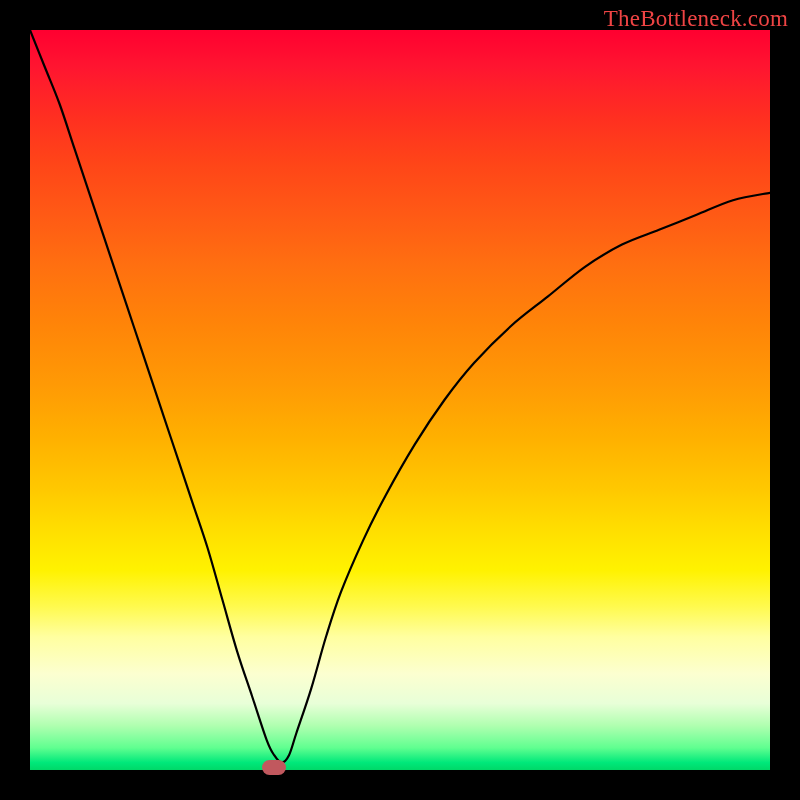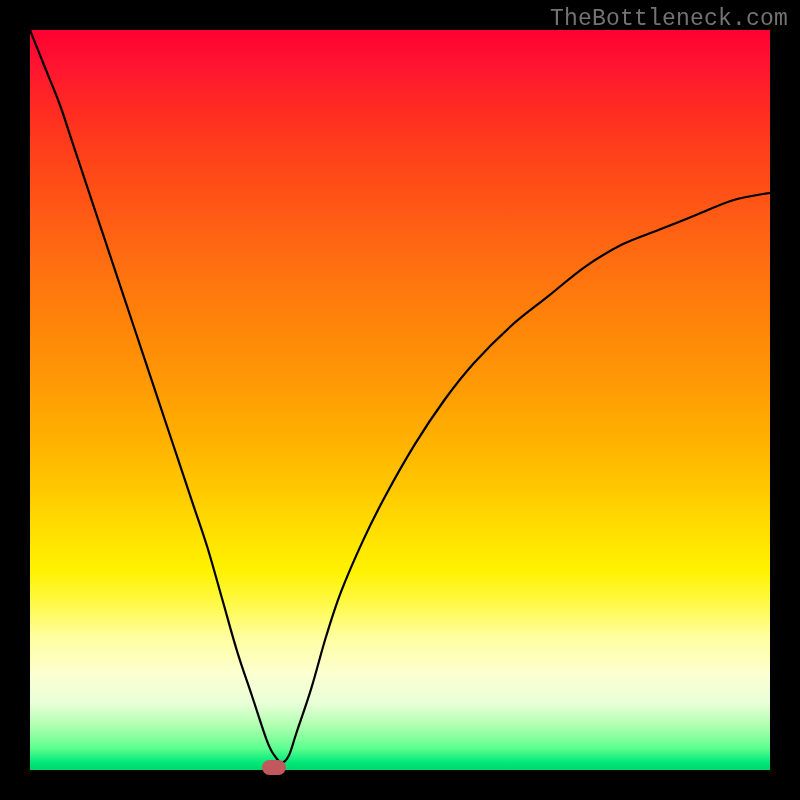--- a/index.html
+++ b/index.html
@@ -36,23 +36,23 @@
       #b0ffb0 94%,
       #60ff90 97%,
       #00e87a 99%,
       #00d868 100%
     );
   }
   .watermark {
     position: absolute;
     top: 6px;
     right: 12px;
-    font-family: Liberation Mono, monospace;
+    font-family: Liberation Serif, serif;
     font-size: 23px;
-    color: #737373;
+    color: #ef4444;
     font-weight: 400;
     letter-spacing: 0.2px;
   }
   svg.curve {
     position: absolute;
     left: 0;
     top: 0;
     width: 740px;
     height: 740px;
   }

